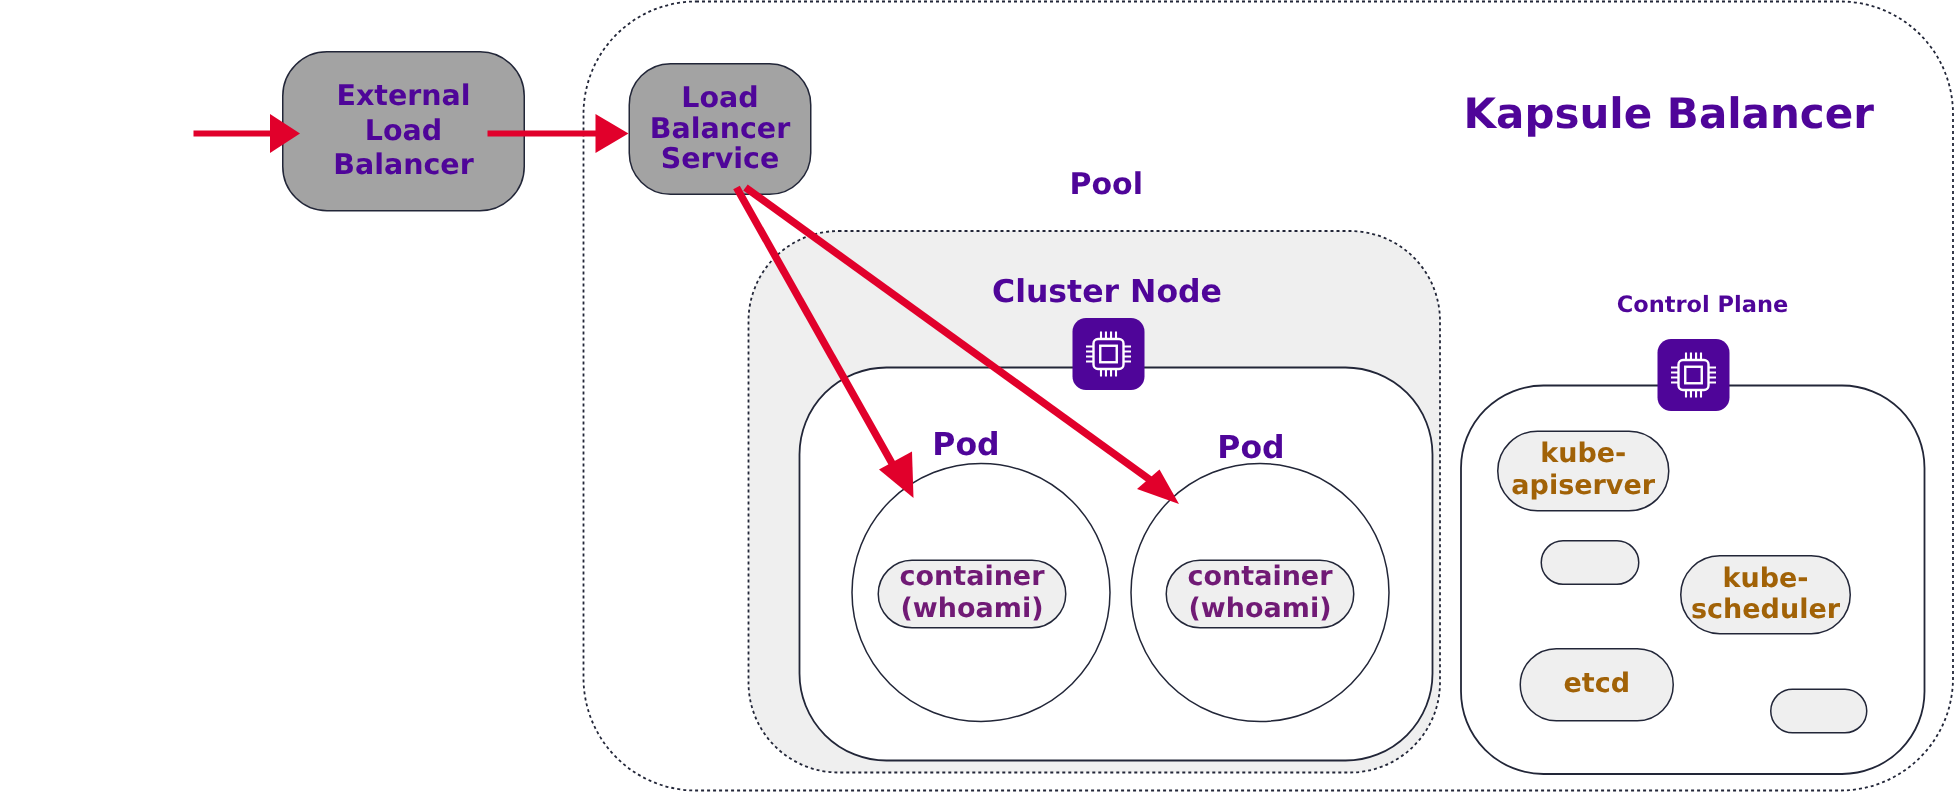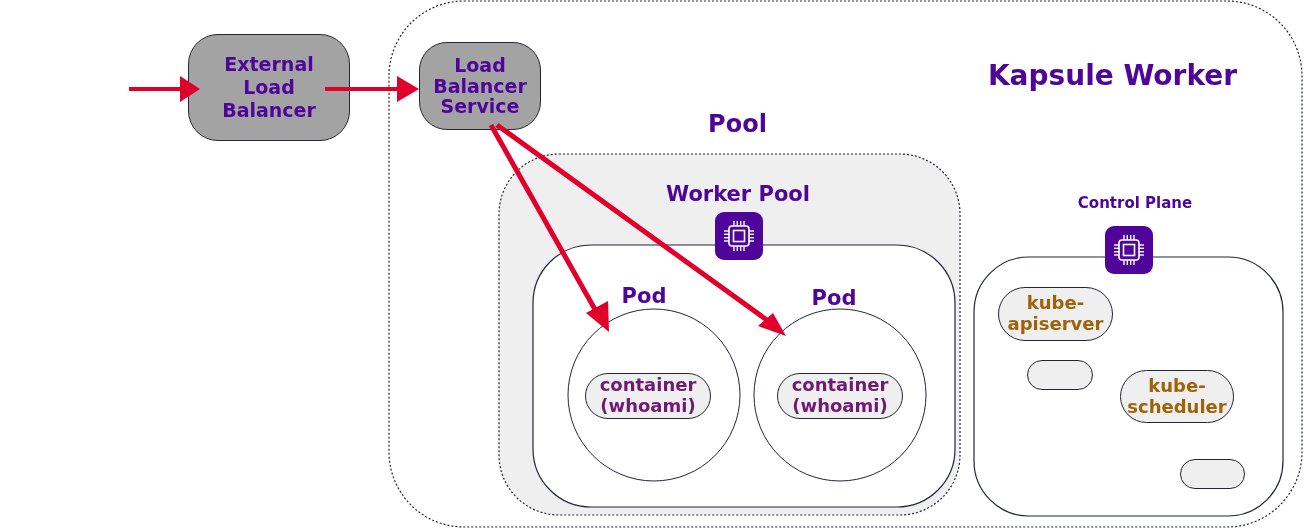--- a/index.html
+++ b/index.html
@@ -33,23 +33,23 @@
     <rect x="499" y="154" width="461" height="361" rx="60" ry="60" fill="#efefef" stroke="#222638" stroke-width="1.2" stroke-dasharray="2,2"></rect>
 
     <rect x="533" y="245" width="422" height="262" rx="58" ry="58" fill="#ffffff" stroke="#222638" stroke-width="1.2"></rect>
 
     <rect x="974" y="257" width="309" height="259" rx="55" ry="55" fill="#ffffff" stroke="#222638" stroke-width="1.2"></rect>
 
     <circle cx="654" cy="395" r="86" fill="#ffffff" stroke="#222638" stroke-width="1"></circle>
     <circle cx="840" cy="395" r="86" fill="#ffffff" stroke="#222638" stroke-width="1"></circle>
   </svg>
 
-  <div class="lbl" style="left:975px;top:62px;width:275px;font-size:28px;">Kapsule Worker</div>
-  <div class="lbl" style="left:680px;top:112px;width:115px;font-size:24px;">Pool</div>
-  <div class="lbl" style="left:648px;top:184px;width:180px;font-size:21px;">Worker Pool</div>
+  <div class="lbl" style="left:975px;top:62px;width:275px;font-size:28px;">Kapsule Balancer</div>
+  <div class="lbl" style="left:680px;top:112px;width:115px;font-size:20px;">Pool</div>
+  <div class="lbl" style="left:648px;top:184px;width:180px;font-size:21px;">Cluster Node</div>
   <div class="lbl" style="left:1040px;top:196px;width:190px;font-size:15px;">Control Plane</div>
 
   <div class="chip" style="left:715px;top:212px;">
     <svg width="48" height="48" viewBox="0 0 48 48">
       <rect x="14" y="14" width="20" height="20" rx="3" fill="none" stroke="#ffffff" stroke-width="1.6"></rect>
       <rect x="18.5" y="18.5" width="11" height="11" fill="none" stroke="#ffffff" stroke-width="1.6"></rect>
       <g stroke="#ffffff" stroke-width="1.4">
         <line x1="19" y1="9" x2="19" y2="14"></line>
           <line x1="22.3" y1="9" x2="22.3" y2="14"></line>
           <line x1="25.7" y1="9" x2="25.7" y2="14"></line>
@@ -119,20 +119,23 @@
   </div>
 
   <div class="pill" style="left:998px;top:287px;width:115px;height:54px;">
     <span class="cp-text" style="white-space:pre;">kube-
 apiserver</span>
   </div>
   <div class="pill" style="left:1120px;top:370px;width:114px;height:53px;">
     <span class="cp-text" style="white-space:pre;">kube-
 scheduler</span>
   </div>
+  <div class="pill" style="left:1013px;top:432px;width:103px;height:49px;">
+    <span class="cp-text">etcd</span>
+  </div>
   <div class="pill" style="left:1027px;top:360px;width:66px;height:30px;"></div>
   <div class="pill" style="left:1180px;top:459px;width:65px;height:30px;"></div>
 
   <svg width="1304" height="529" style="position:absolute;left:0;top:0;pointer-events:none">
     <g>
       <line x1="129" y1="89" x2="183" y2="89" stroke="#e1002b" stroke-width="4"></line>
       <polygon points="200,89 180,76 180,102" fill="#e1002b"></polygon>
     </g>
     <g>
       <line x1="325" y1="89" x2="402" y2="89" stroke="#e1002b" stroke-width="4"></line>

